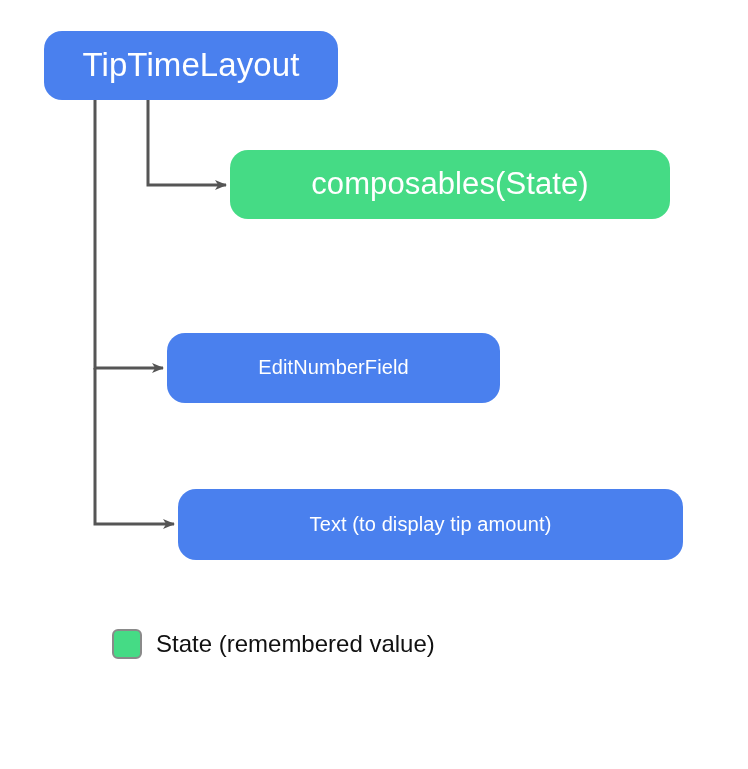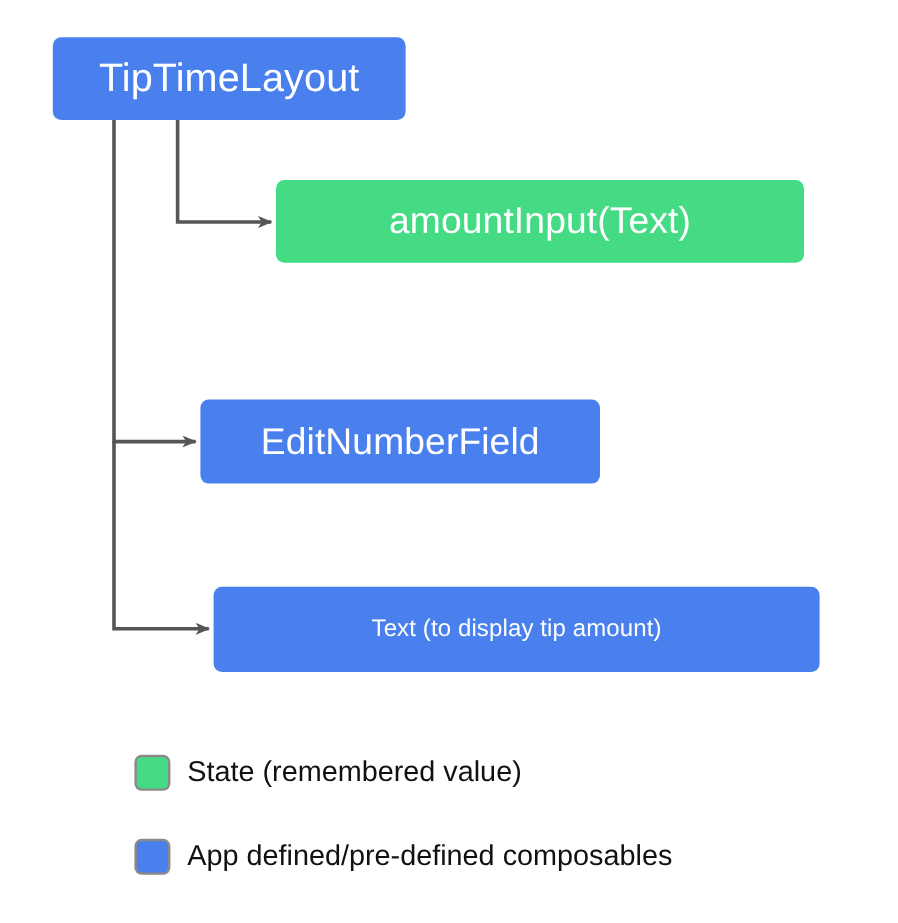--- a/index.html
+++ b/index.html
@@ -28,21 +28,21 @@
     width: 748px;
     height: 769px;
     pointer-events: none;
   }
   .node-box {
     position: absolute;
     box-sizing: border-box;
     display: flex;
     align-items: center;
     justify-content: center;
-    border-radius: 7px;
+    border-radius: 18px;
     color: #ffffff;
     font-weight: 400;
     letter-spacing: 0.1px;
     text-align: left;
     white-space: nowrap;
     z-index: 2;
   }
   .node-box.composable {
     background: #4a80ee;
   }
@@ -59,21 +59,21 @@
   #node-tiptimelayout {
     left: 44px;  top: 31px;  width: 294px;  height: 69px;
     font-size: 33px;
   }
   #node-amountinput {
     left: 230px; top: 150px; width: 440px; height: 69px;
     font-size: 31px;
   }
   #node-editnumberfield {
     left: 167px; top: 333px; width: 333px; height: 70px;
-    font-size: 31px;
+    font-size: 20px;
   }
   #node-text-display {
     left: 178px; top: 489px; width: 505px; height: 71px;
     font-size: 20px;
   }
 
   
   #legend {
     position: absolute;
     left: 112px;
@@ -123,35 +123,31 @@
     <path d="M 95 100 L 95 368 L 163 368" fill="none" stroke="#555555" stroke-width="3" stroke-linecap="butt" stroke-linejoin="miter" marker-end="url(#arrowhead)"></path>
 
     <path d="M 95 368 L 95 524 L 174 524" fill="none" stroke="#555555" stroke-width="3" stroke-linecap="butt" stroke-linejoin="miter" marker-end="url(#arrowhead)"></path>
   </svg>
 
   <div class="node-box composable" id="node-tiptimelayout">
     <span class="node-label">TipTimeLayout</span>
   </div>
 
   <div class="node-box state" id="node-amountinput">
-    <span class="node-label">amountInput(Text)</span>
+    <span class="node-label">composables(State)</span>
   </div>
 
   <div class="node-box composable" id="node-editnumberfield">
     <span class="node-label">EditNumberField</span>
   </div>
 
   <div class="node-box composable" id="node-text-display">
     <span class="node-label">Text (to display tip amount)</span>
   </div>
 
   <div id="legend">
     <div class="legend-row">
       <span class="legend-swatch state"></span>
       <span class="legend-text">State (remembered value)</span>
     </div>
-    <div class="legend-row">
-      <span class="legend-swatch composable"></span>
-      <span class="legend-text">App defined/pre-defined composables</span>
-    </div>
   </div>
 
 </div>
 
 </body></html>

